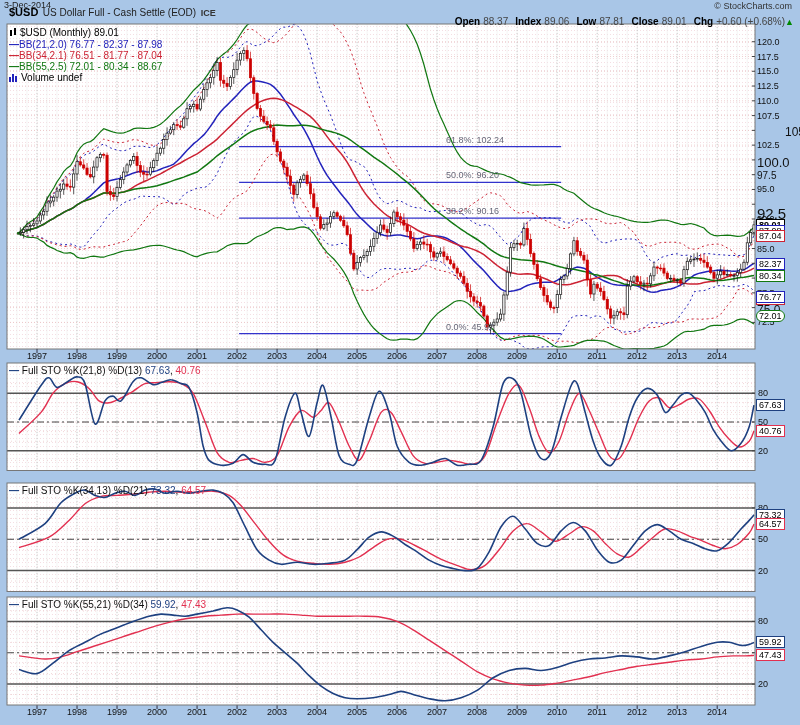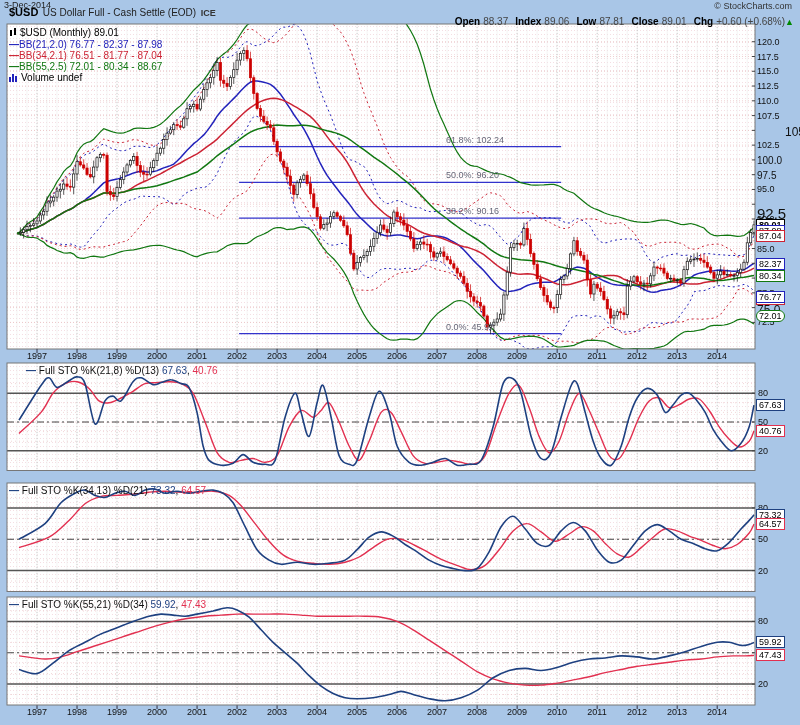--- a/index.html
+++ b/index.html
@@ -641,21 +641,21 @@
       <div class="abs" style="left:757px;top:303px;font-size:12px;color:#111">75.0</div>
       <div class="abs" style="left:757px;top:288px;font-size:9px;color:#111">77.5</div>
       <div class="abs" style="left:757px;top:273px;font-size:9px;color:#111">80.0</div>
       <div class="abs" style="left:757px;top:258px;font-size:9px;color:#111">82.5</div>
       <div class="abs" style="left:757px;top:244px;font-size:9px;color:#111">85.0</div>
       <div class="abs" style="left:757px;top:229px;font-size:9px;color:#111">87.5</div>
       <div class="abs" style="left:757px;top:214px;font-size:9px;color:#111">90.0</div>
       <div class="abs" style="left:757px;top:205px;font-size:15px;color:#111">92.5</div>
       <div class="abs" style="left:757px;top:184px;font-size:9px;color:#111">95.0</div>
       <div class="abs" style="left:757px;top:170px;font-size:10px;color:#111">97.5</div>
-      <div class="abs" style="left:757px;top:155px;font-size:10px;color:#111">100.0</div>
+      <div class="abs" style="left:757px;top:155px;font-size:13px;color:#111">100.0</div>
       <div class="abs" style="left:757px;top:140px;font-size:9px;color:#111">102.5</div>
       <div class="abs" style="left:785px;top:125px;font-size:12px;color:#111">105.0</div>
       <div class="abs" style="left:757px;top:111px;font-size:9px;color:#111">107.5</div>
       <div class="abs" style="left:757px;top:96px;font-size:9px;color:#111">110.0</div>
       <div class="abs" style="left:757px;top:81px;font-size:9px;color:#111">112.5</div>
       <div class="abs" style="left:757px;top:66px;font-size:9px;color:#111">115.0</div>
       <div class="abs" style="left:757px;top:52px;font-size:9px;color:#111">117.5</div>
       <div class="abs" style="left:757px;top:37px;font-size:9px;color:#111">120.0</div>
       <div class="badge" style="top:221px;border-color:#117711;">88.67</div>
       <div class="badge" style="top:219px;border-color:#000000;font-weight:bold;">89.01</div>
@@ -700,21 +700,21 @@
       <div class="ylab" style="left:544px;top:706.5px;font-size:9px;color:#111;width:26px;text-align:center">2010</div>
       <div class="ylab" style="left:584px;top:706.5px;font-size:9px;color:#111;width:26px;text-align:center">2011</div>
       <div class="ylab" style="left:624px;top:706.5px;font-size:9px;color:#111;width:26px;text-align:center">2012</div>
       <div class="ylab" style="left:664px;top:706.5px;font-size:9px;color:#111;width:26px;text-align:center">2013</div>
       <div class="ylab" style="left:704px;top:706.5px;font-size:9px;color:#111;width:26px;text-align:center">2014</div>
       <div class="abs" style="left:758px;top:446px;font-size:9px;color:#111">20</div>
       <div class="abs" style="left:758px;top:417px;font-size:9px;color:#111">50</div>
       <div class="abs" style="left:758px;top:388px;font-size:9px;color:#111">80</div>
       <div class="badge" style="top:399px;border-color:#1e4080">67.63</div>
       <div class="badge" style="top:425px;border-color:#e23050">40.76</div>
-      <div class="lgrow" style="top: 365px; margin-left: 17px;"><span style="color: rgb(30, 64, 128); font-weight: bold;">— </span><span style="color: rgb(17, 17, 17);">Full STO %K(21,8) %D(13) </span><span style="color: rgb(30, 64, 128);">67.63</span><span style="color: rgb(17, 17, 17);">, </span><span style="color: rgb(226, 48, 80);">40.76</span></div>
+      <div class="lgrow" style="top: 365px;"><span style="color: rgb(30, 64, 128); font-weight: bold;">— </span><span style="color: rgb(17, 17, 17);">Full STO %K(21,8) %D(13) </span><span style="color: rgb(30, 64, 128);">67.63</span><span style="color: rgb(17, 17, 17);">, </span><span style="color: rgb(226, 48, 80);">40.76</span></div>
       <div class="abs" style="left:758px;top:566px;font-size:9px;color:#111">20</div>
       <div class="abs" style="left:758px;top:534px;font-size:9px;color:#111">50</div>
       <div class="abs" style="left:758px;top:503px;font-size:9px;color:#111">80</div>
       <div class="badge" style="top:509px;border-color:#1e4080">73.32</div>
       <div class="badge" style="top:518px;border-color:#e23050">64.57</div>
       <div class="lgrow" style="top: 485px;"><span style="color: rgb(30, 64, 128); font-weight: bold;">— </span><span style="color: rgb(17, 17, 17);">Full STO %K(34,13) %D(21) </span><span style="color: rgb(30, 64, 128);">73.32</span><span style="color: rgb(17, 17, 17);">, </span><span style="color: rgb(226, 48, 80);">64.57</span></div>
       <div class="abs" style="left:758px;top:679px;font-size:9px;color:#111">20</div>
       <div class="abs" style="left:758px;top:648px;font-size:9px;color:#111">50</div>
       <div class="abs" style="left:758px;top:616px;font-size:9px;color:#111">80</div>
       <div class="badge" style="top:636px;border-color:#1e4080">59.92</div>

